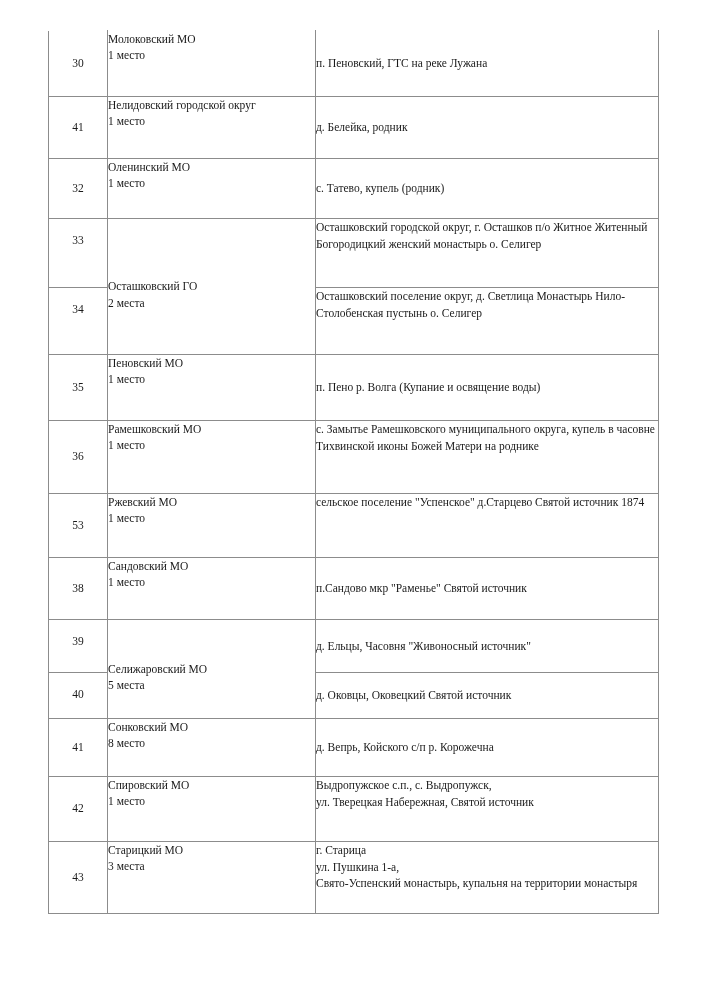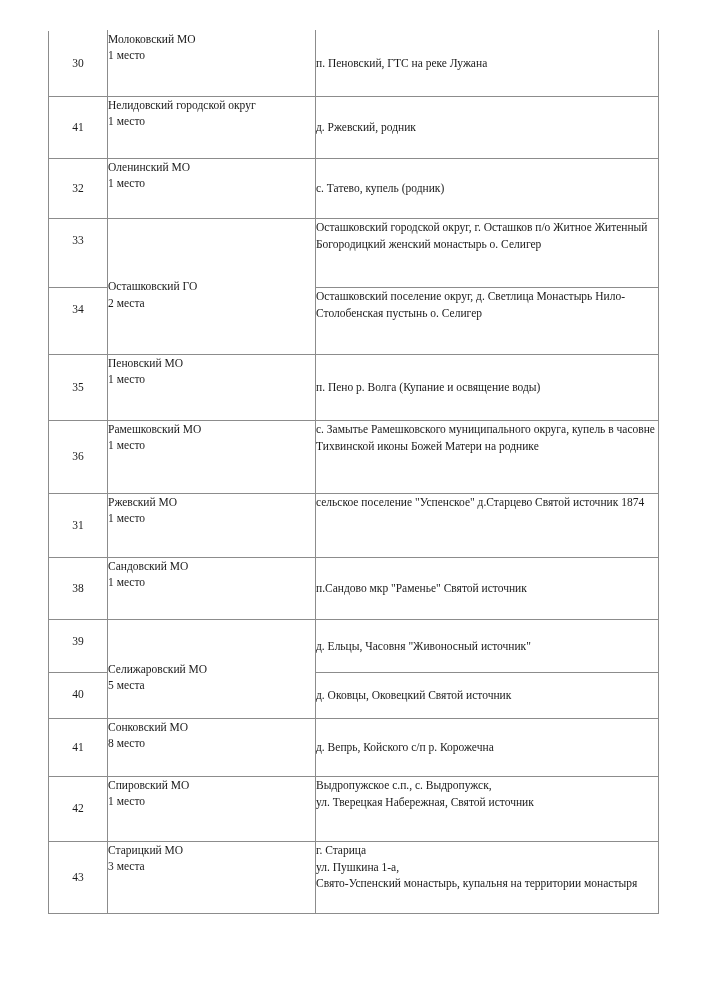--- a/index.html
+++ b/index.html
@@ -99,21 +99,21 @@
           <td class="cell-num mid">30</td>
           <td class="cell-mun">Молоковский МО
 1 место</td>
           <td class="cell-loc mid">п. Пеновский,  ГТС на  реке Лужана</td>
         </tr>
 
         <tr style="height:62px">
           <td class="cell-num mid">41</td>
           <td class="cell-mun">Нелидовский городской округ
 1 место</td>
-          <td class="cell-loc mid"> д. Ржевский, родник</td>
+          <td class="cell-loc mid"> д. Белейка, родник</td>
         </tr>
 
         <tr style="height:60px">
           <td class="cell-num mid">32</td>
           <td class="cell-mun">Оленинский МО
 1 место</td>
           <td class="cell-loc mid">с. Татево, купель (родник)</td>
         </tr>
 
         <tr style="height:69px">
@@ -136,21 +136,21 @@
         </tr>
 
         <tr style="height:73px">
           <td class="cell-num mid">36</td>
           <td class="cell-mun">Рамешковский МО
 1 место</td>
           <td class="cell-loc">с. Замытье Рамешковского муниципального округа, купель в часовне Тихвинской иконы Божей Матери  на роднике</td>
         </tr>
 
         <tr style="height:64px">
-          <td class="cell-num mid">31</td>
+          <td class="cell-num mid">53</td>
           <td class="cell-mun">Ржевский МО
 1 место</td>
           <td class="cell-loc">сельское поселение "Успенское" д.Старцево Святой источник 1874</td>
         </tr>
 
         <tr style="height:62px">
           <td class="cell-num mid">38</td>
           <td class="cell-mun">Сандовский МО
 1 место</td>
           <td class="cell-loc mid">п.Сандово мкр "Раменье" Святой источник</td>

